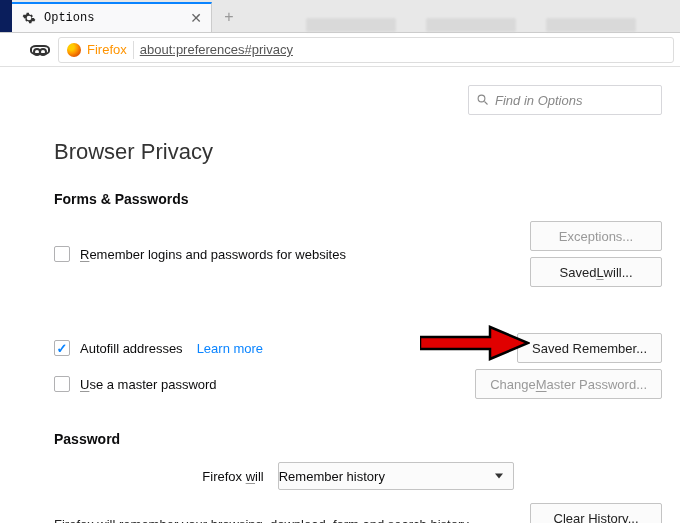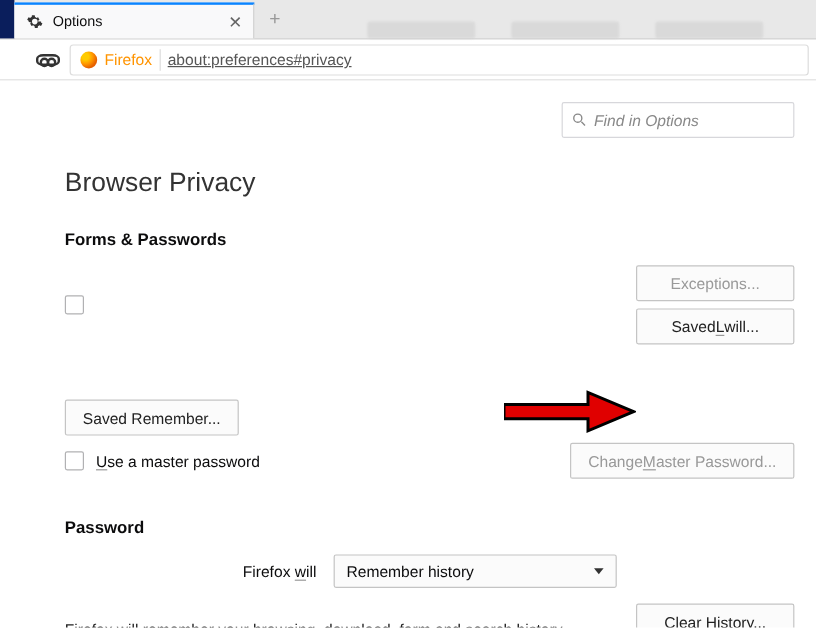--- a/index.html
+++ b/index.html
@@ -3,21 +3,21 @@
 <meta charset="utf-8">
 <style>
 * { box-sizing: border-box; margin: 0; padding: 0; }
 body { font-family: "Segoe UI", Arial, sans-serif; font-size: 13px; color: #0c0c0d; background: #fff; width: 680px; height: 523px; overflow: hidden; position: relative; }
 
 
 .tabstrip { height: 33px; background: #e8e8e8; display: flex; align-items: flex-end; border-bottom: 1px solid #ccc; }
 .accent { width: 12px; height: 33px; background: #0a1e5c; }
 .tab { height: 30px; background: #f9f9fa; border-top: 2px solid #0a84ff; display: flex; align-items: center; padding: 0 8px 0 10px; gap: 8px; min-width: 200px; border-right: 1px solid #ccc; }
 .tab .gear { width: 14px; height: 14px; }
-.tab .title { flex: 1; font-size: 12px; }
+.tab .title { flex: 1; font-size: 12px; font-family: Liberation Mono, monospace; }
 .tab .close { width: 14px; height: 14px; color: #666; cursor: pointer; font-size: 14px; text-align: center; line-height: 14px; }
 .newtab { width: 26px; height: 26px; margin: 0 4px 2px 4px; display: flex; align-items: center; justify-content: center; color: #999; font-size: 16px; cursor: pointer; }
 .ghost-tabs { display: flex; gap: 30px; padding-left: 60px; align-items: center; }
 .ghost { width: 90px; height: 14px; background: #d0d0d0; border-radius: 2px; filter: blur(1px); opacity: 0.6; }
 
 
 .urlrow { height: 34px; background: #fff; display: flex; align-items: center; padding: 0 6px 0 30px; gap: 8px; border-bottom: 1px solid #e0e0e0; }
 .mask { width: 20px; height: 10px; border: 2px solid #333; border-radius: 6px / 4px; position: relative; }
 .mask::before, .mask::after { content: ""; position: absolute; width: 4px; height: 4px; border: 2px solid #333; border-radius: 50%; top: 1px; }
 .mask::before { left: 1px; } .mask::after { right: 1px; }
@@ -37,28 +37,28 @@
 h2 { font-size: 14px; font-weight: 700; margin-bottom: 14px; }
 
 .row { display: flex; align-items: center; justify-content: space-between; margin-bottom: 6px; min-height: 30px; }
 .left { display: flex; align-items: center; gap: 10px; }
 .chk { width: 16px; height: 16px; border: 1px solid #b1b1b3; border-radius: 2px; background: #fff; display: flex; align-items: center; justify-content: center; cursor: pointer; }
 .chk.checked::after { content: "✓"; color: #0a84ff; font-size: 13px; font-weight: bold; line-height: 1; }
 .opt-label { font-size: 13px; }
 .under { text-decoration: underline; text-decoration-color: #999; text-underline-offset: 2px; }
 .learn { color: #0a84ff; cursor: pointer; margin-left: 4px; }
 
-.btn { min-width: 132px; height: 30px; border: 1px solid #c4c4c4; background: #fbfbfb; font-size: 13px; color: #222; padding: 0 14px; cursor: pointer; border-radius: 2px; white-space: nowrap; display: flex; align-items: center; justify-content: center; }
+.btn { min-width: 132px; height: 30px; border: 1px solid #c4c4c4; background: #fbfbfb; font-size: 13px; color: #222; padding: 0 14px; cursor: pointer; border-radius: 2px; white-space: nowrap; display: flex; align-items: center; justify-content: center; margin-left: 40px; }
 .btn.disabled { color: #999; }
 .stack-right { display: flex; flex-direction: column; gap: 6px; align-items: flex-end; }
 
 .gap { height: 40px; }
 
 .history-label { font-size: 13px; margin-right: 8px; }
-.select { height: 28px; border: 1px solid #c4c4c4; background: #fbfbfb; padding: 0 28px 0 10px; font-size: 13px; position: relative; min-width: 236px; display: flex; align-items: center; cursor: pointer; border-radius: 2px; }
+.select { height: 28px; border: 1px solid #c4c4c4; background: #fbfbfb; padding: 0 28px 0 0; font-size: 13px; position: relative; min-width: 236px; display: flex; align-items: center; cursor: pointer; border-radius: 2px; }
 .select::after { content: ""; position: absolute; right: 10px; top: 50%; width: 0; height: 0; border-left: 4px solid transparent; border-right: 4px solid transparent; border-top: 5px solid #333; transform: translateY(-50%); }
 
 .desc { font-size: 13px; color: #222; margin-top: 12px; }
 
 .bottom-row { display: flex; justify-content: space-between; align-items: center; margin-top: 12px; }
 
 
 .arrow { position: absolute; left: 420px; top: 256px; width: 110px; height: 40px; pointer-events: none; }
 </style>
 </head>
@@ -103,38 +103,44 @@
     </div>
   </div>
 
   <h1>Browser Privacy</h1>
 
   <h2>Forms &amp; Passwords</h2>
 
   <div class="row">
     <div class="left">
       <div class="chk"></div>
+      <span class="opt-label"><span class="under">R</span><span>emember logins and passwords for websites</span></span>
     </div>
     <div class="stack-right">
       <div class="btn disabled">Exceptions...</div>
       <div class="btn">
           <span>Saved </span>
           <span class="under">L</span>
           <span>will...</span>
         </div>
     </div>
   </div>
 
   <svg class="arrow" viewBox="0 0 110 40">
     <polygon points="0,14 70,14 70,4 108,20 70,36 70,26 0,26" fill="#e00000" stroke="#000" stroke-width="2.5"></polygon>
   </svg>
 
   <div class="gap"></div>
 
   <div class="row">
+    <div class="left">
+      <div class="chk checked"></div>
+      <span class="opt-label">Autofill addresses</span>
+      <span class="learn">Learn more</span>
+    </div>
     <div class="btn">Saved Remember...</div>
   </div>
 
   <div class="row">
     <div class="left">
       <div class="chk"></div>
       <span class="opt-label"><span class="under">U</span><span>se a master password</span></span>
     </div>
     <div class="btn disabled">
         <span>Change </span>

